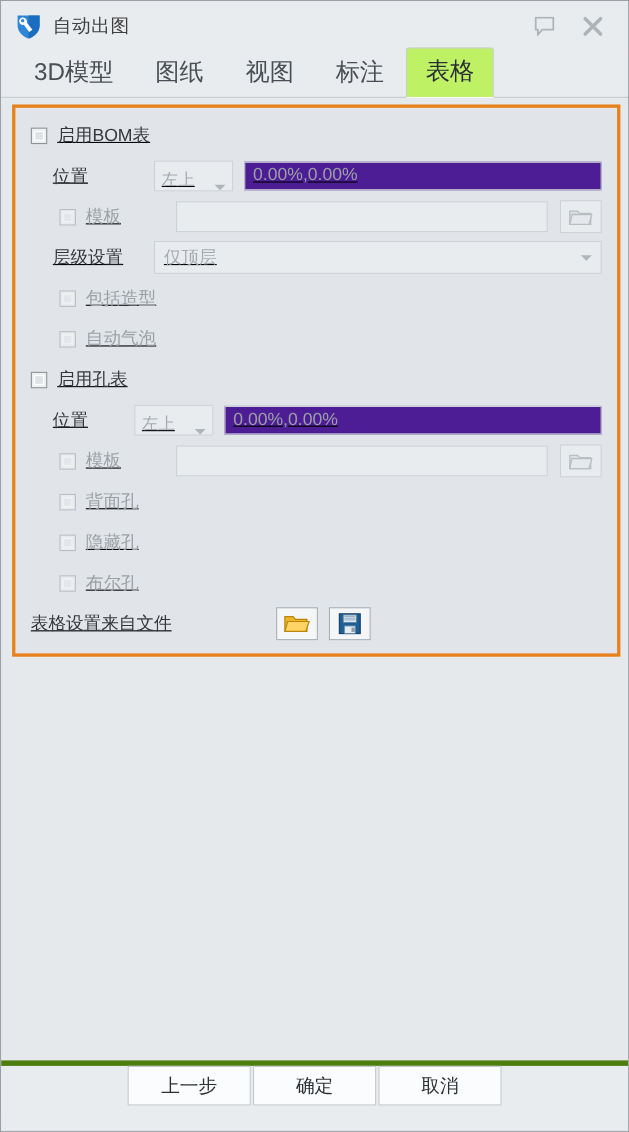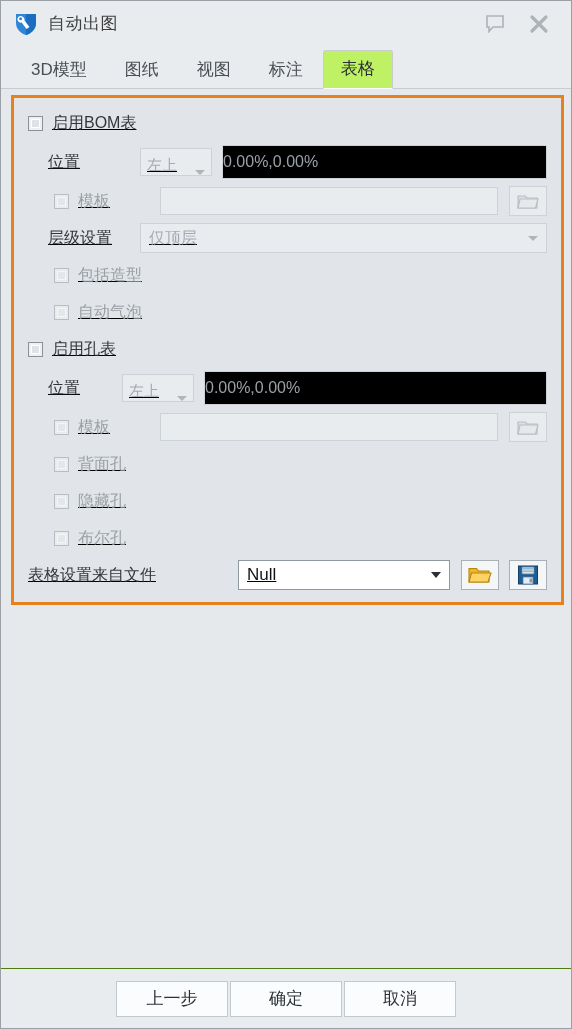--- a/index.html
+++ b/index.html
@@ -63,21 +63,21 @@
   .tabstrip {
     position: relative;
     height: 42px;
     background: #e9ecef;
     display: flex;
     align-items: flex-end;
     padding-left: 12px;
     box-sizing: border-box;
   }
   .tab {
-    font-size: 17px;
+    font-size: 22px;
     color: #4a4f55;
     padding: 6px 17px 8px 17px;
     margin-right: 2px;
     cursor: pointer;
     border: 1px solid transparent;
     border-bottom: none;
     background: transparent;
     white-space: nowrap;
     position: relative;
     top: 1px;
@@ -185,27 +185,27 @@
   .caret-dark {
     width: 0; height: 0;
     border-left: 5px solid transparent;
     border-right: 5px solid transparent;
     border-top: 6px solid #2c3034;
     flex: none;
   }
 
   
   .input-dim {
-    height: 34px;
+    height: 26px;
     box-sizing: border-box;
     border: 1px solid #cdd2d6;
-    background: #000000;
-    display: flex;
-    align-items: center;
-    padding: 0 0;
+    background: #4c1d95;
+    display: flex;
+    align-items: center;
+    padding: 0 7px;
     font-size: 16px;
     color: #9ba0a5;
     flex: 1 1 auto;
     cursor: text;
   }
   .input-blank {
     height: 28px;
     box-sizing: border-box;
     border: 1px solid #cdd2d6;
     background: #e9ecef;
@@ -270,23 +270,22 @@
     background: #f4f6f8;
     cursor: pointer;
   }
 
   
   .footer {
     position: absolute;
     left: 0; right: 0; bottom: 0;
     height: 59px;
     background: #e9ecef;
-    border-top: 1px solid #4d7c0f;
-    display: flex;
-    align-items: center;
+    border-top: 5px solid #4d7c0f;
+    display: flex;
     justify-content: center;
     gap: 2px;
   }
   .btn {
     width: 112px;
     height: 36px;
     box-sizing: border-box;
     border: 1px solid #c3c8cc;
     background: #fbfcfd;
     font-size: 17px;
@@ -420,24 +419,20 @@
         <div class="cb-label dim">隐藏孔</div>
       </div>
 
       <div class="row indent-2">
         <div class="cb dim"></div>
         <div class="cb-label dim">布尔孔</div>
       </div>
 
       <div class="row" style="margin-top:6px">
         <div class="field-label" style="width:212px">表格设置来自文件</div>
-        <div class="combo-on">
-          <span class="val">Null</span>
-          <span class="caret-dark"></span>
-        </div>
         <div class="iconbtn on" style="margin-left:11px">
           <svg width="24" height="20" viewBox="0 0 24 20">
             <path d="M1 3.5 H8.5 L10.5 6 H21 V17 H1 Z" fill="#f0b429" stroke="#b8860b" stroke-width="1.1"></path>
             <path d="M3.5 8 H23 L20 17 H1 Z" fill="#ffd464" stroke="#b8860b" stroke-width="1.1"></path>
           </svg>
         </div>
         <div class="iconbtn on" style="margin-left:10px">
           <svg width="22" height="22" viewBox="0 0 22 22">
             <rect x="1.5" y="2" width="19" height="18" fill="#1d5f95" stroke="#123f63" stroke-width="1"></rect>
             <rect x="5" y="3" width="12" height="7" fill="#d9e6f2" stroke="#5c7f9e" stroke-width="0.8"></rect>

